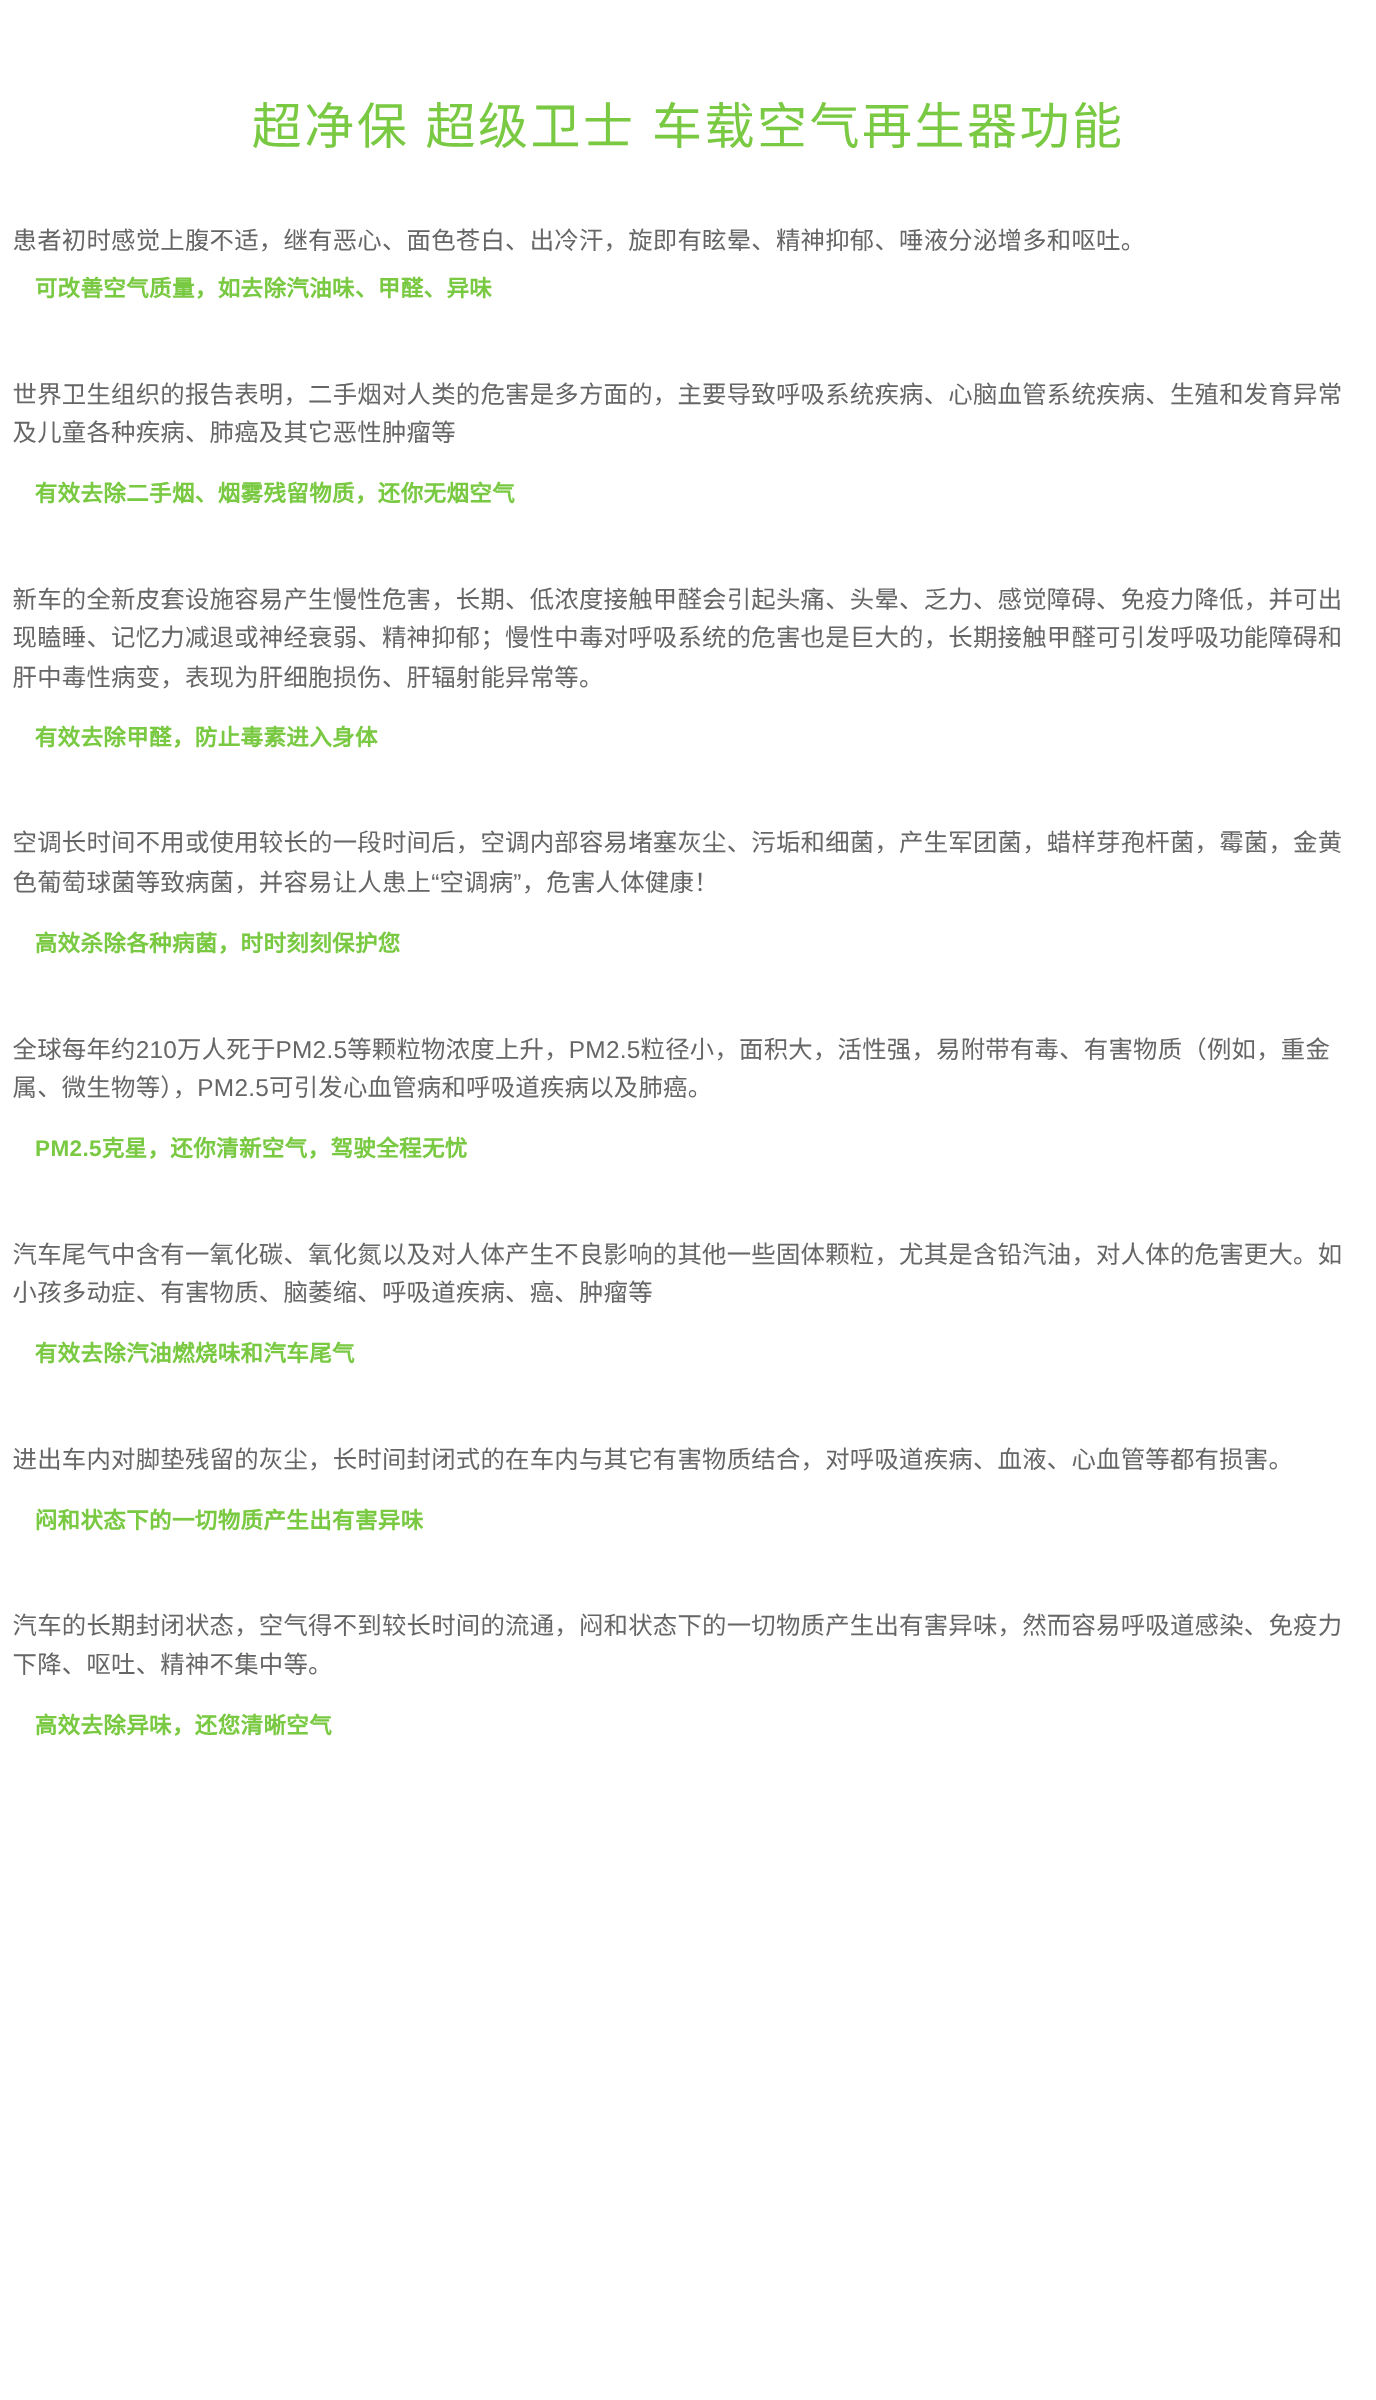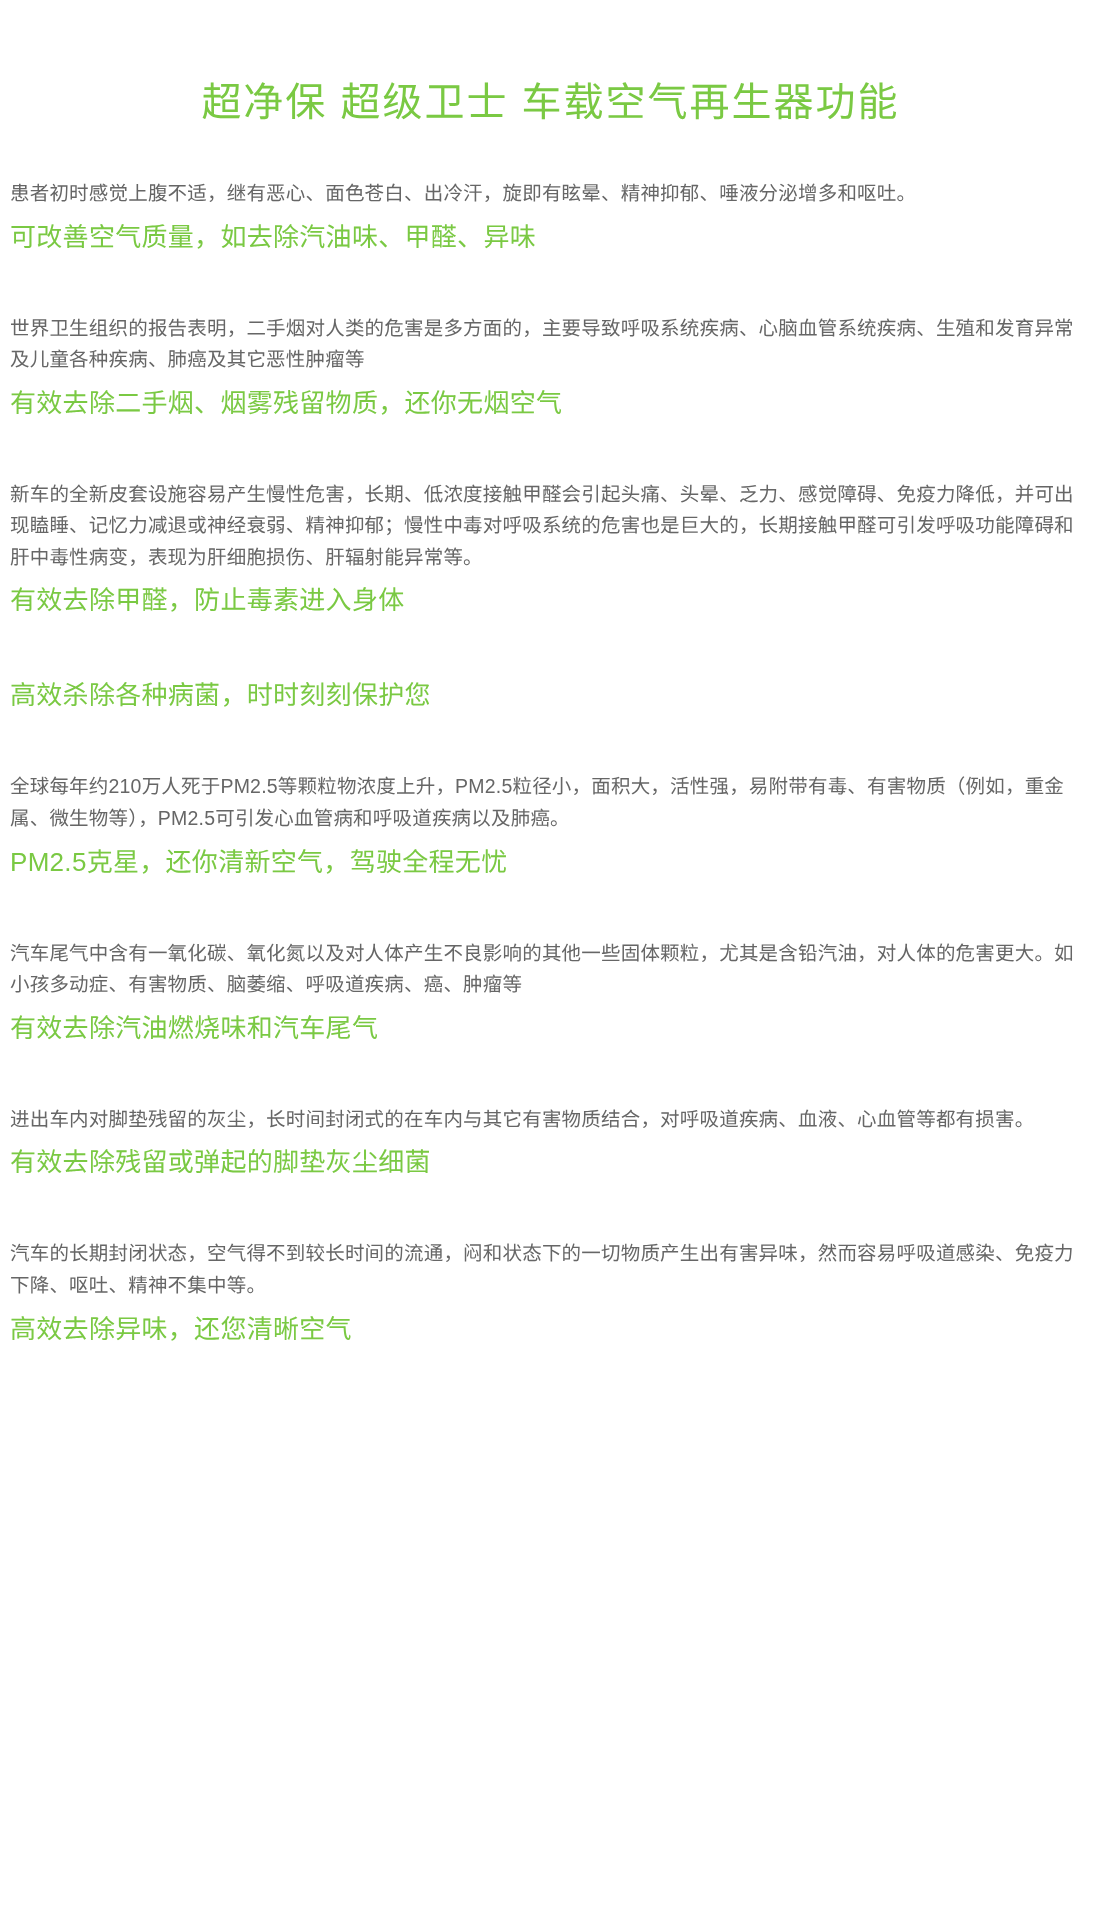--- a/index.html
+++ b/index.html
@@ -41,25 +41,25 @@
   }
   .desc {
     font-size: 19.5px;
     line-height: 1.62;
     color: #666666;
     margin: 0 0 8px 0;
     letter-spacing: 0.2px;
     font-weight: normal;
   }
   .highlight {
-    font-size: 26px;
+    font-size: 18px;
     line-height: 1.5;
     color: #7ac943;
-    font-weight: normal;
-    margin: 0;
+    font-weight: bold;
+    margin: 18px;
     letter-spacing: 0.3px;
   }
   .block-first .highlight {
     margin-top: 2px;
   }
 </style>
 </head>
 <body>
 
 <div class="page">
@@ -77,36 +77,37 @@
       <p class="desc">世界卫生组织的报告表明，二手烟对人类的危害是多方面的，主要导致呼吸系统疾病、心脑血管系统疾病、生殖和发育异常及儿童各种疾病、肺癌及其它恶性肿瘤等</p>
       <p class="highlight">有效去除二手烟、烟雾残留物质，还你无烟空气</p>
     </div>
 
     <div class="block">
       <p class="desc">新车的全新皮套设施容易产生慢性危害，长期、低浓度接触甲醛会引起头痛、头晕、乏力、感觉障碍、免疫力降低，并可出现瞌睡、记忆力减退或神经衰弱、精神抑郁；慢性中毒对呼吸系统的危害也是巨大的，长期接触甲醛可引发呼吸功能障碍和肝中毒性病变，表现为肝细胞损伤、肝辐射能异常等。</p>
       <p class="highlight">有效去除甲醛，防止毒素进入身体</p>
     </div>
 
     <div class="block">
+      <p class="desc">空调长时间不用或使用较长的一段时间后，空调内部容易堵塞灰尘、污垢和细菌，产生军团菌，蜡样芽孢杆菌，霉菌，金黄色葡萄球菌等致病菌，并容易让人患上“空调病”，危害人体健康！</p>
       <p class="highlight">高效杀除各种病菌，时时刻刻保护您</p>
     </div>
 
     <div class="block">
       <p class="desc">全球每年约210万人死于PM2.5等颗粒物浓度上升，PM2.5粒径小，面积大，活性强，易附带有毒、有害物质（例如，重金属、微生物等），PM2.5可引发心血管病和呼吸道疾病以及肺癌。</p>
       <p class="highlight">PM2.5克星，还你清新空气，驾驶全程无忧</p>
     </div>
 
     <div class="block">
       <p class="desc">汽车尾气中含有一氧化碳、氧化氮以及对人体产生不良影响的其他一些固体颗粒，尤其是含铅汽油，对人体的危害更大。如小孩多动症、有害物质、脑萎缩、呼吸道疾病、癌、肿瘤等</p>
       <p class="highlight">有效去除汽油燃烧味和汽车尾气</p>
     </div>
 
     <div class="block">
       <p class="desc">进出车内对脚垫残留的灰尘，长时间封闭式的在车内与其它有害物质结合，对呼吸道疾病、血液、心血管等都有损害。</p>
-      <p class="highlight">有效去除残留或弹起的脚垫灰尘细菌</p>
+      <p class="highlight">闷和状态下的一切物质产生出有害异味</p>
     </div>
 
     <div class="block">
       <p class="desc">汽车的长期封闭状态，空气得不到较长时间的流通，闷和状态下的一切物质产生出有害异味，然而容易呼吸道感染、免疫力下降、呕吐、精神不集中等。</p>
       <p class="highlight">高效去除异味，还您清晰空气</p>
     </div>
 
   </div>
 </div>
 

